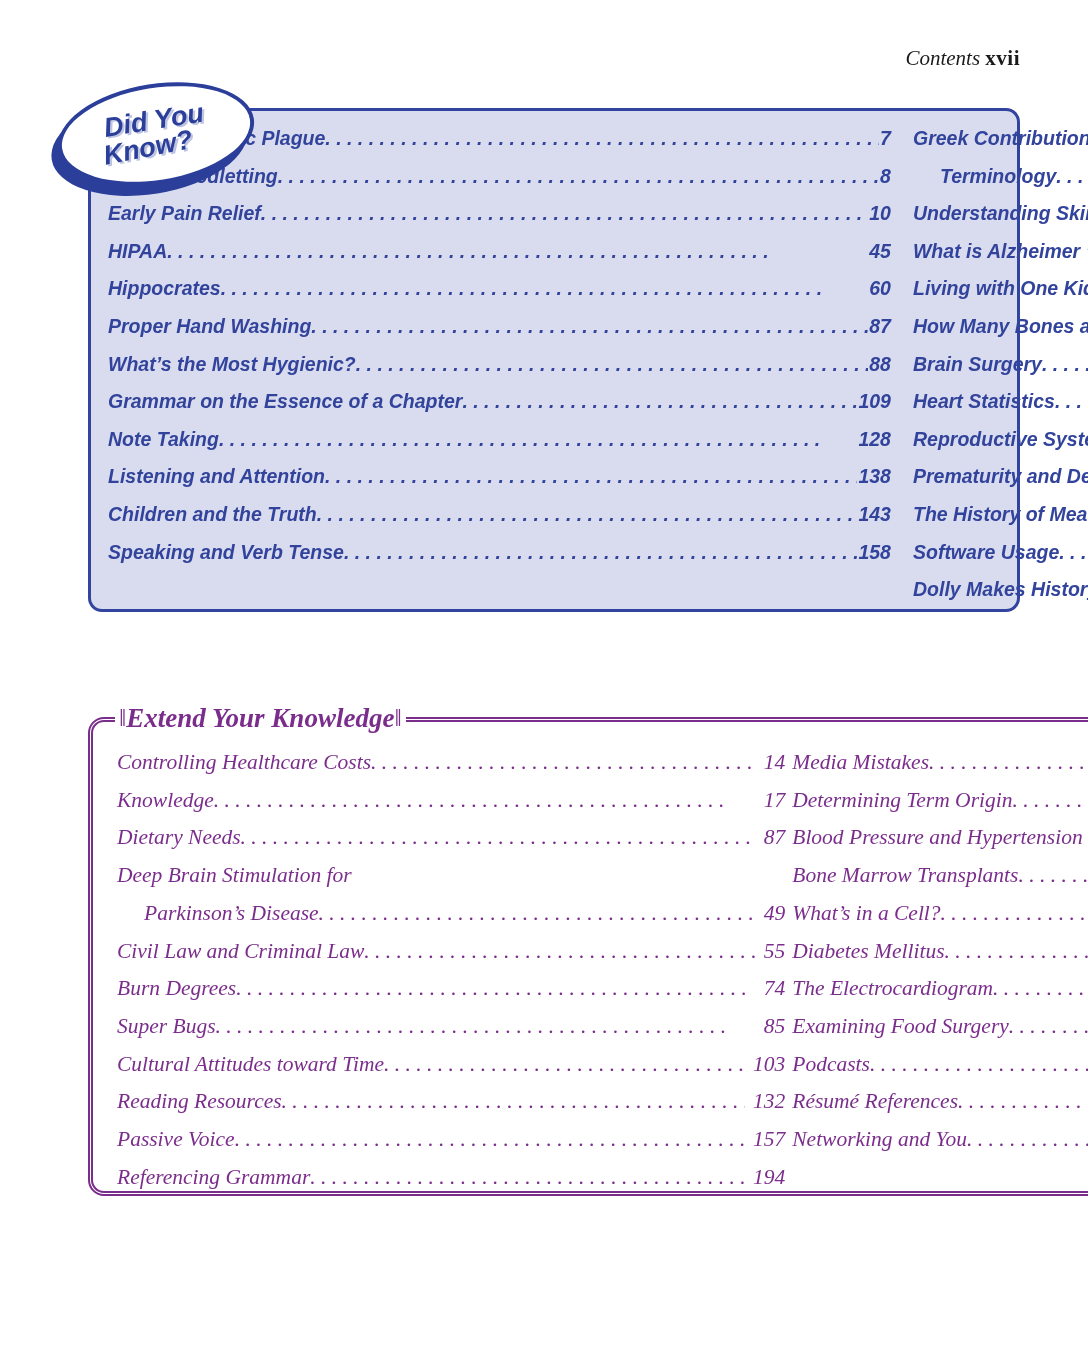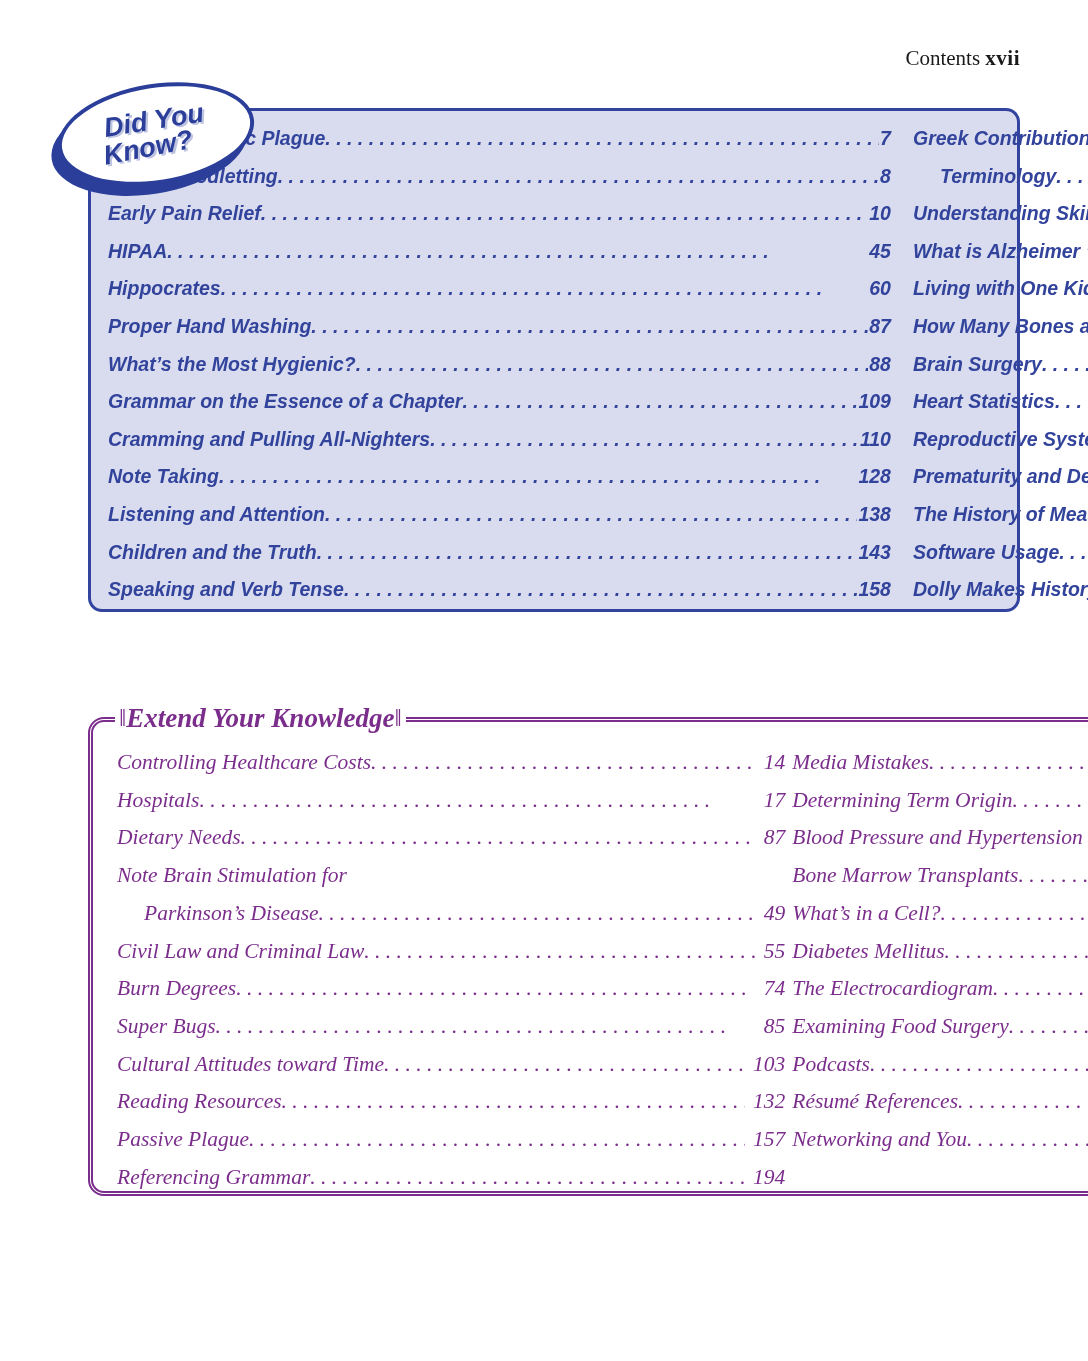--- a/index.html
+++ b/index.html
@@ -2,21 +2,21 @@
 <html><head>
 <meta charset="utf-8">
 <style>
   html,body{margin:0;padding:0;background:#ffffff;}
   .page{position:relative;width:1088px;height:1361px;background:#ffffff;overflow:hidden;
         font-family:"Liberation Sans",sans-serif;}
 
   
   .running-header{position:absolute;top:46px;left:0;width:1020px;text-align:right;
       font-family:"Liberation Serif",serif;font-size:21px;color:#1a1a1a;}
-  .running-header .sec{}
+  .running-header .sec{font-style:italic;}
   .running-header .folio{font-weight:bold;margin-left:0;letter-spacing:.5px;}
 
   
   .dyk-box{position:absolute;left:88px;top:108px;width:932px;height:504px;
       background:#d9dcef;border:3px solid #3244a0;border-radius:14px;box-sizing:border-box;}
   .dyk-cols{display:grid;grid-template-columns:1fr 1fr;column-gap:22px;
       padding:9px 20px 0 17px;}
   .dyk-box .line{display:flex;align-items:baseline;line-height:37.6px;
       font-size:19.5px;font-weight:bold;font-style:italic;color:#32439c;}
   .dyk-box .leader{flex:1;overflow:hidden;white-space:nowrap;min-width:10px;}
@@ -108,25 +108,20 @@
             <span class="t">What’s the Most Hygienic?</span>
             <span class="leader"></span>
             <span class="pgnum">88</span>
           </div>
           <div class="line">
             <span class="t">Grammar on the Essence of a Chapter</span>
             <span class="leader"></span>
             <span class="pgnum">109</span>
           </div>
           <div class="line">
-            <span class="t">Cramming and Pulling All-Nighters</span>
-            <span class="leader"></span>
-            <span class="pgnum">110</span>
-          </div>
-          <div class="line">
             <span class="t">Note Taking</span>
             <span class="leader"></span>
             <span class="pgnum">128</span>
           </div>
           <div class="line">
             <span class="t">Listening and Attention</span>
             <span class="leader"></span>
             <span class="pgnum">138</span>
           </div>
           <div class="line">
@@ -207,31 +202,31 @@
       <span class="dbar">‖</span><span>Extend Your Knowledge</span><span class="dbar">‖</span>
     </div>
     <div class="eyk-cols">
       <div class="col">
         <div class="line">
             <span class="t">Controlling Healthcare Costs</span>
             <span class="leader"></span>
             <span class="pgnum">14</span>
           </div>
           <div class="line">
-            <span class="t">Hospitals</span>
+            <span class="t">Knowledge</span>
             <span class="leader"></span>
             <span class="pgnum">17</span>
           </div>
           <div class="line">
             <span class="t">Dietary Needs</span>
             <span class="leader"></span>
             <span class="pgnum">87</span>
           </div>
           <div class="line nolead">
-            <span class="t">Note Brain Stimulation for</span>
+            <span class="t">Deep Brain Stimulation for</span>
             <span class="leader"></span>
 
           </div>
           <div class="line ind-cont">
             <span class="t">Parkinson’s Disease</span>
             <span class="leader"></span>
             <span class="pgnum">49</span>
           </div>
           <div class="line">
             <span class="t">Civil Law and Criminal Law</span>
@@ -252,21 +247,21 @@
             <span class="t">Cultural Attitudes toward Time</span>
             <span class="leader"></span>
             <span class="pgnum">103</span>
           </div>
           <div class="line">
             <span class="t">Reading Resources</span>
             <span class="leader"></span>
             <span class="pgnum">132</span>
           </div>
           <div class="line">
-            <span class="t">Passive Plague</span>
+            <span class="t">Passive Voice</span>
             <span class="leader"></span>
             <span class="pgnum">157</span>
           </div>
           <div class="line">
             <span class="t">Referencing Grammar</span>
             <span class="leader"></span>
             <span class="pgnum">194</span>
           </div>
       </div>
       <div class="col">

